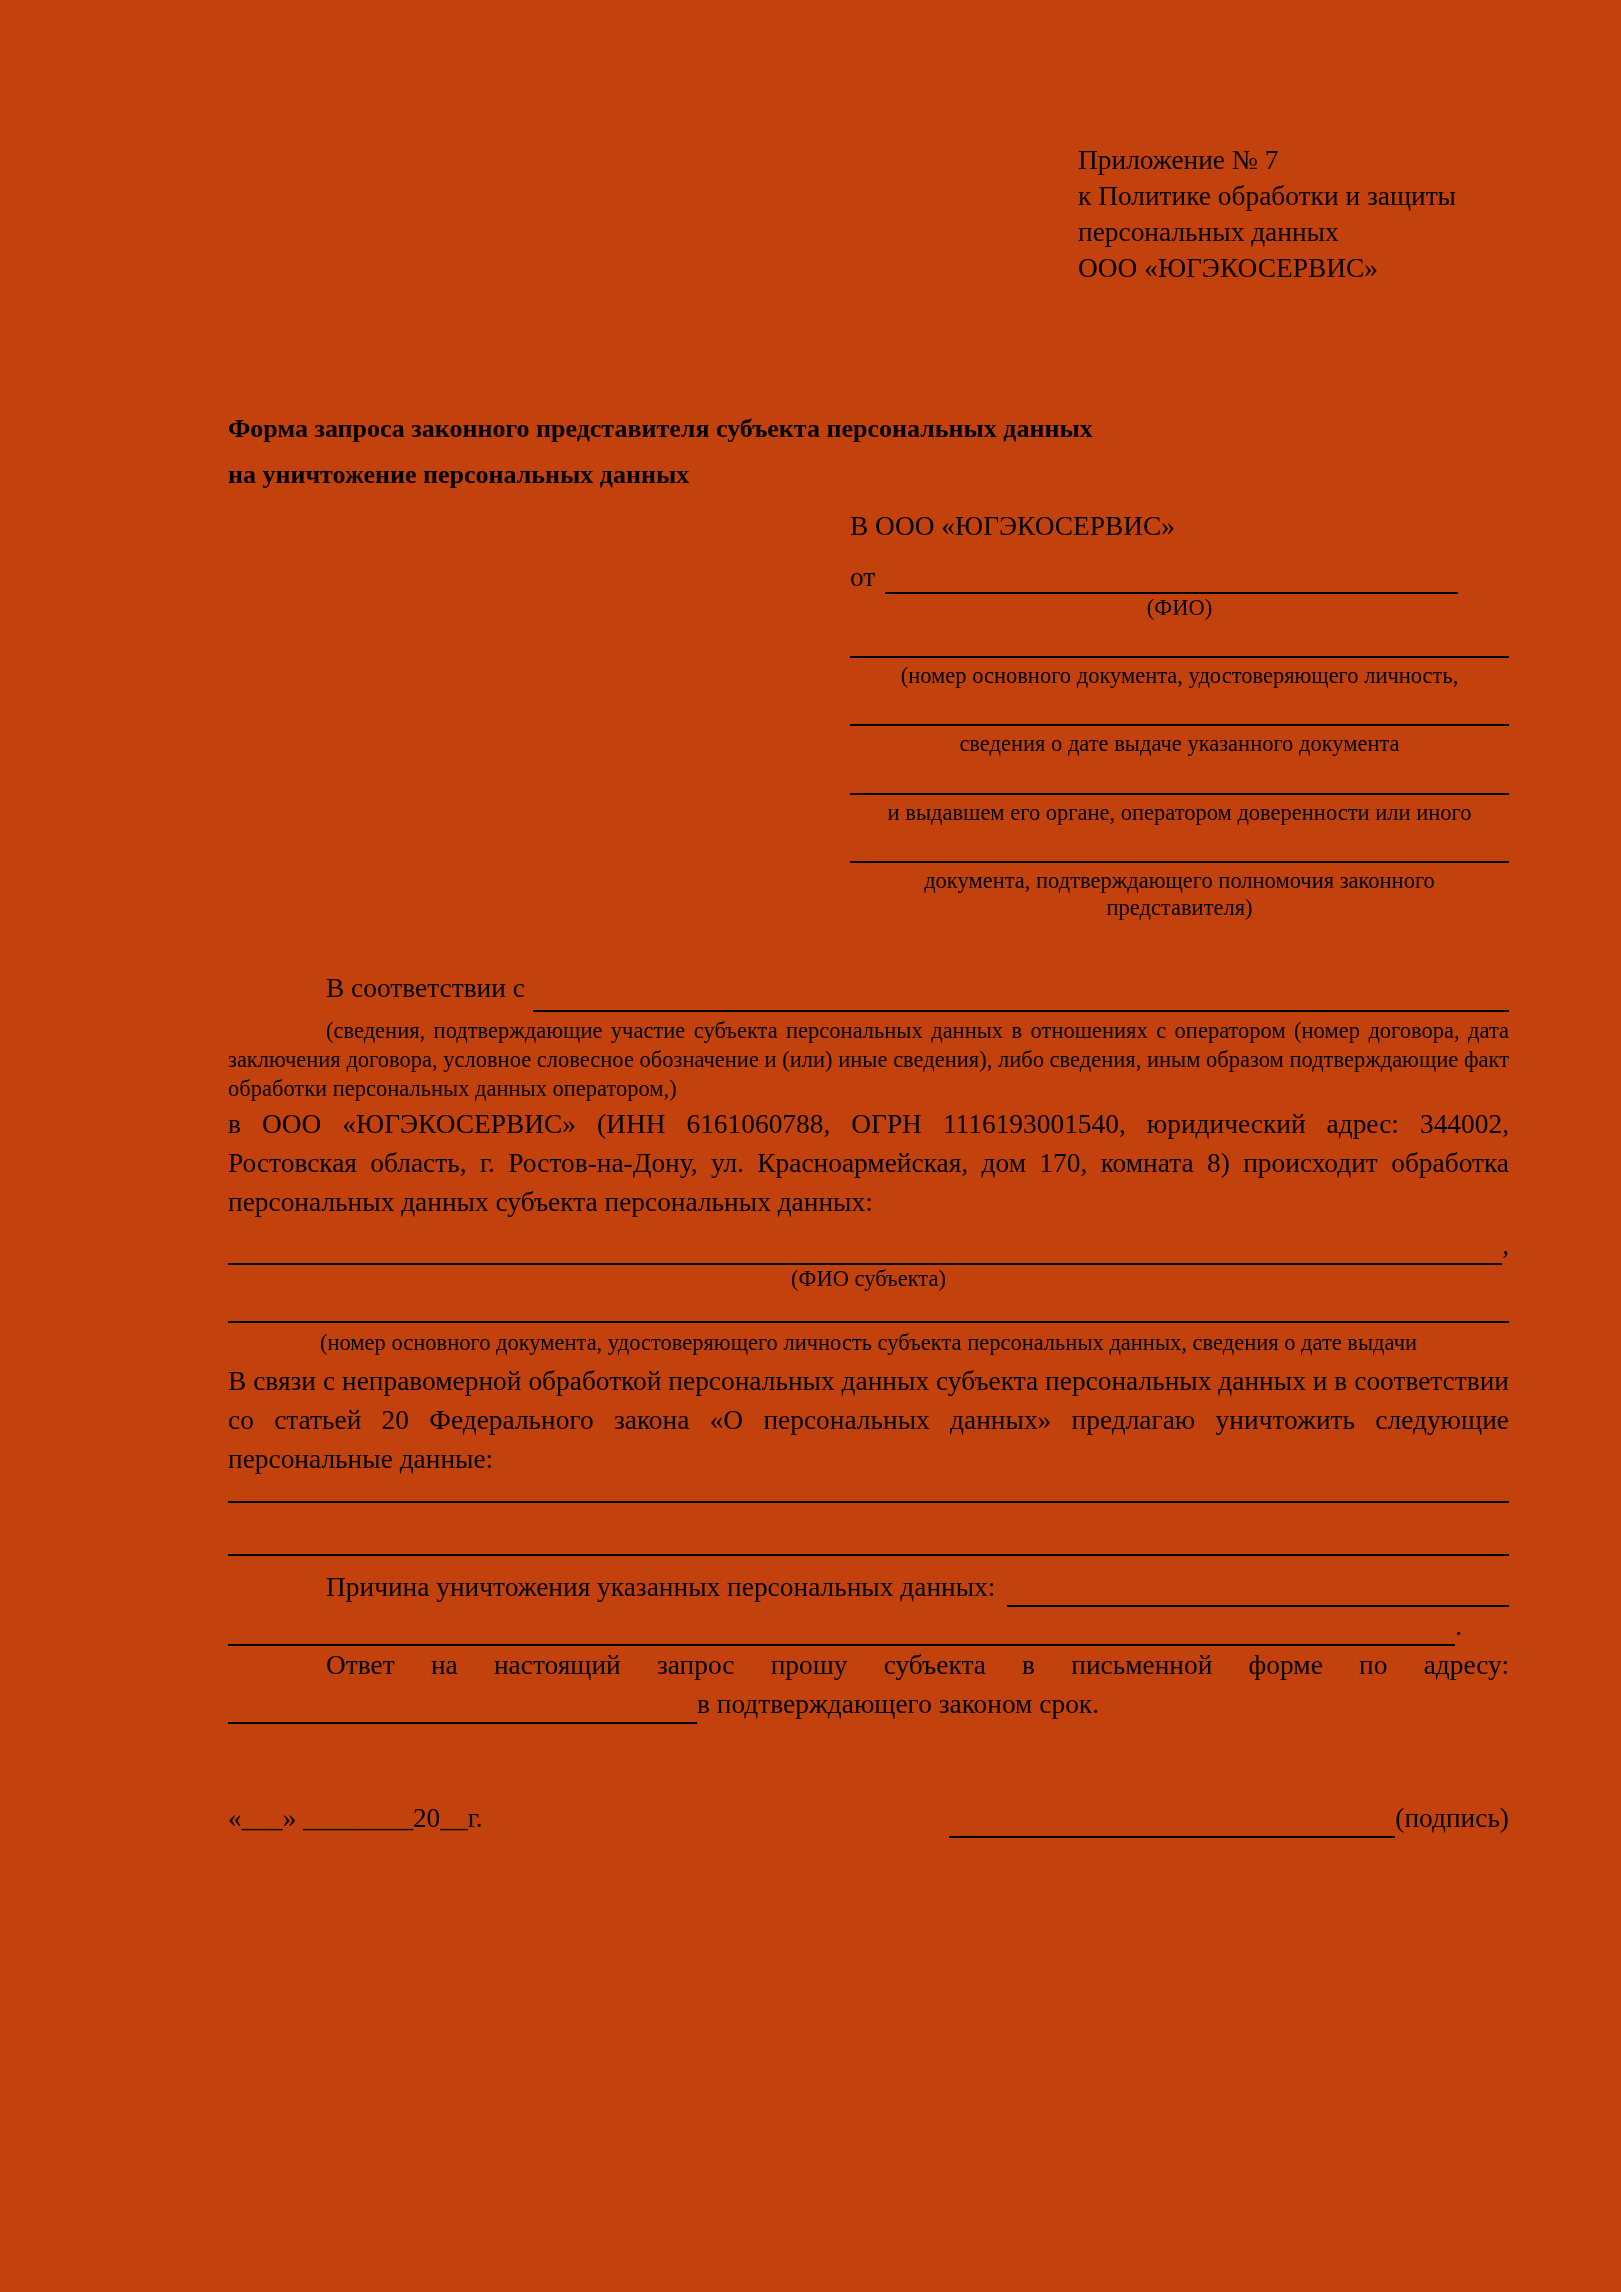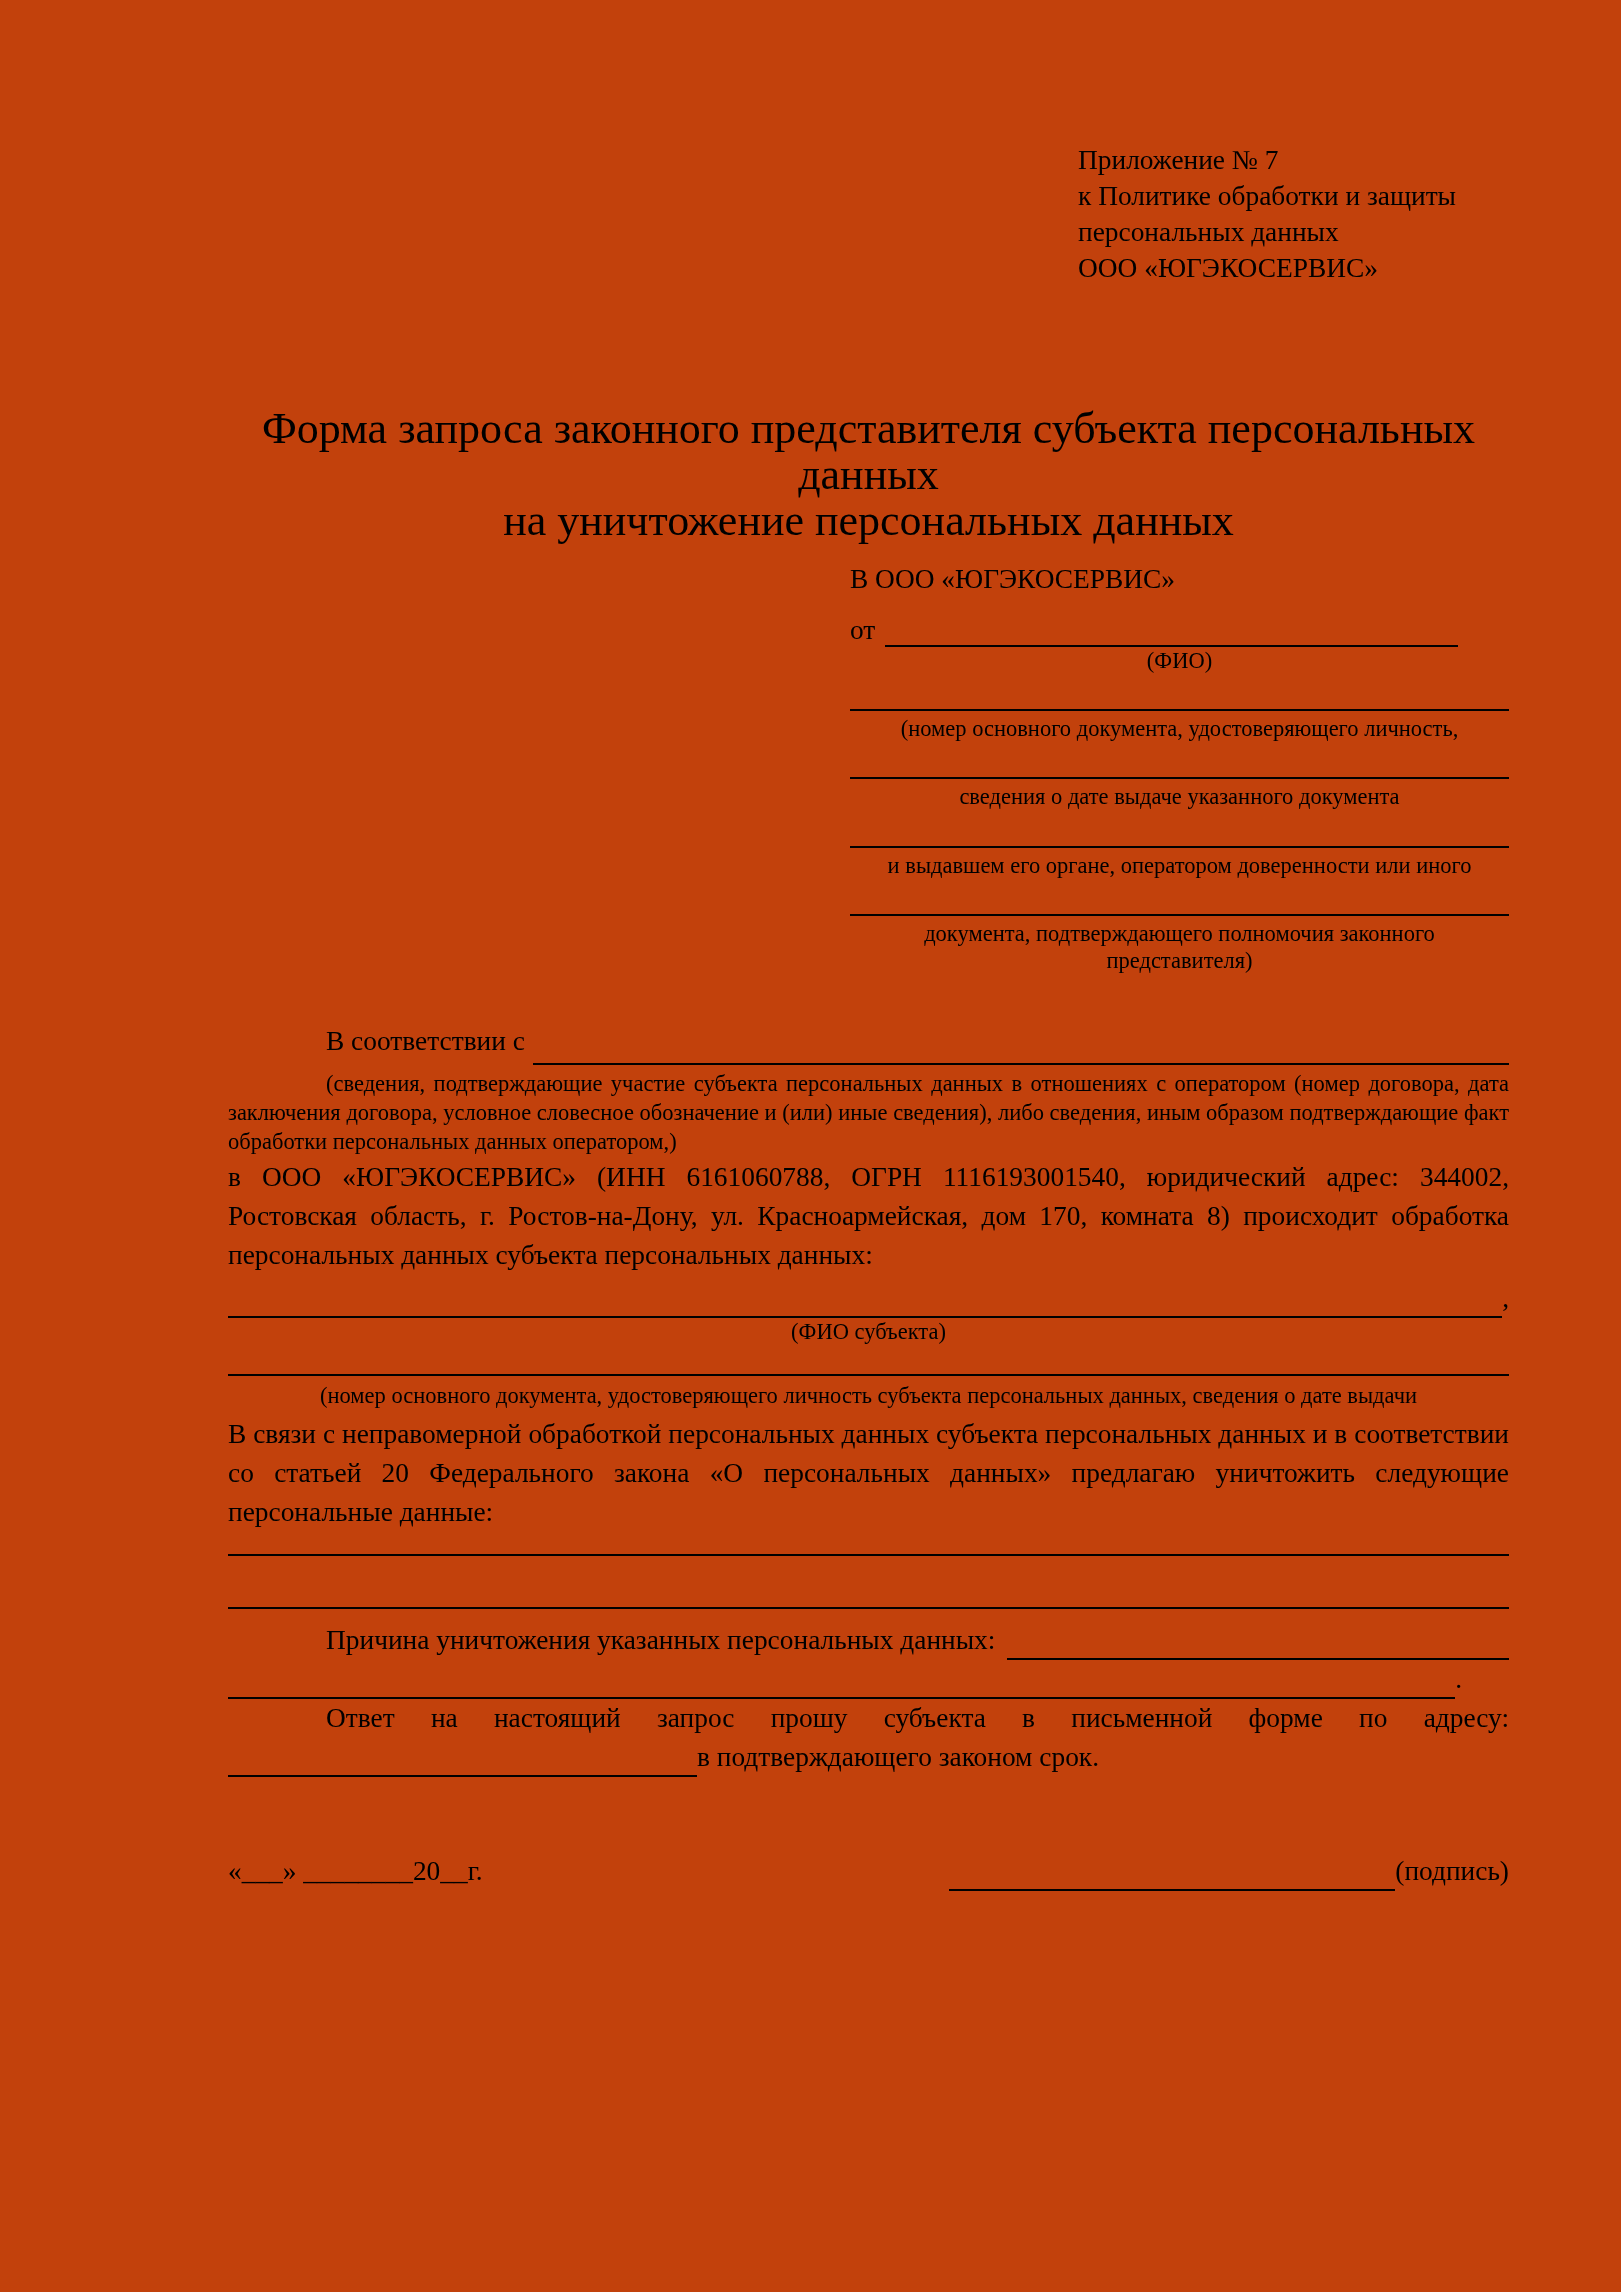--- a/index.html
+++ b/index.html
@@ -5,24 +5,24 @@
   html,body{margin:0;padding:0;background:#888;}
   .page{
     width:1621px;height:2293px;background:#c2410c;color:#000;
     font-family:"Liberation Serif","DejaVu Serif",serif;
     position:relative;box-sizing:border-box;
     padding:142px 112px 0 228px;overflow:hidden;
   }
   
   .appendix{margin-left:850px;font-size:27.4px;line-height:36px;}
   
-  .title{margin-top:120px;text-align:center;font-weight:normal;font-size:44px;line-height:46px;}
+  .title{margin-top:120px;text-align:left;font-weight:bold;font-size:26px;line-height:46px;}
   
   .right-block{margin-left:622px;width:659px;font-size:27.4px;line-height:33px;}
-  .right-block .org{margin-top:19px;}
+  .right-block .org{margin-top:12px;}
   .from-row{display:flex;align-items:flex-end;margin-top:13.7px;height:37px;}
   .from-row .fill{flex:1;border-bottom:2.9px solid #000;margin-left:9.8px;margin-right:51px;height:100%;box-sizing:border-box;}
   .cap{font-size:22.5px;line-height:27.4px;text-align:center;}
   .rb-group .uline{margin-top:35px;border-bottom:2.9px solid #000;height:0;}
   .rb-group .cap{margin-top:3.9px;}
   
   .according-row{display:flex;margin-top:47px;font-size:27.4px;line-height:39px;height:43px;}
   .according-row .label{margin-left:98px;white-space:nowrap;}
   .according-row .fill{flex:1;border-bottom:2.9px solid #000;height:100%;box-sizing:border-box;margin-left:7.8px;}
   .small-print{font-size:22.5px;line-height:29px;text-align:justify;text-indent:98px;margin-top:4px;}

